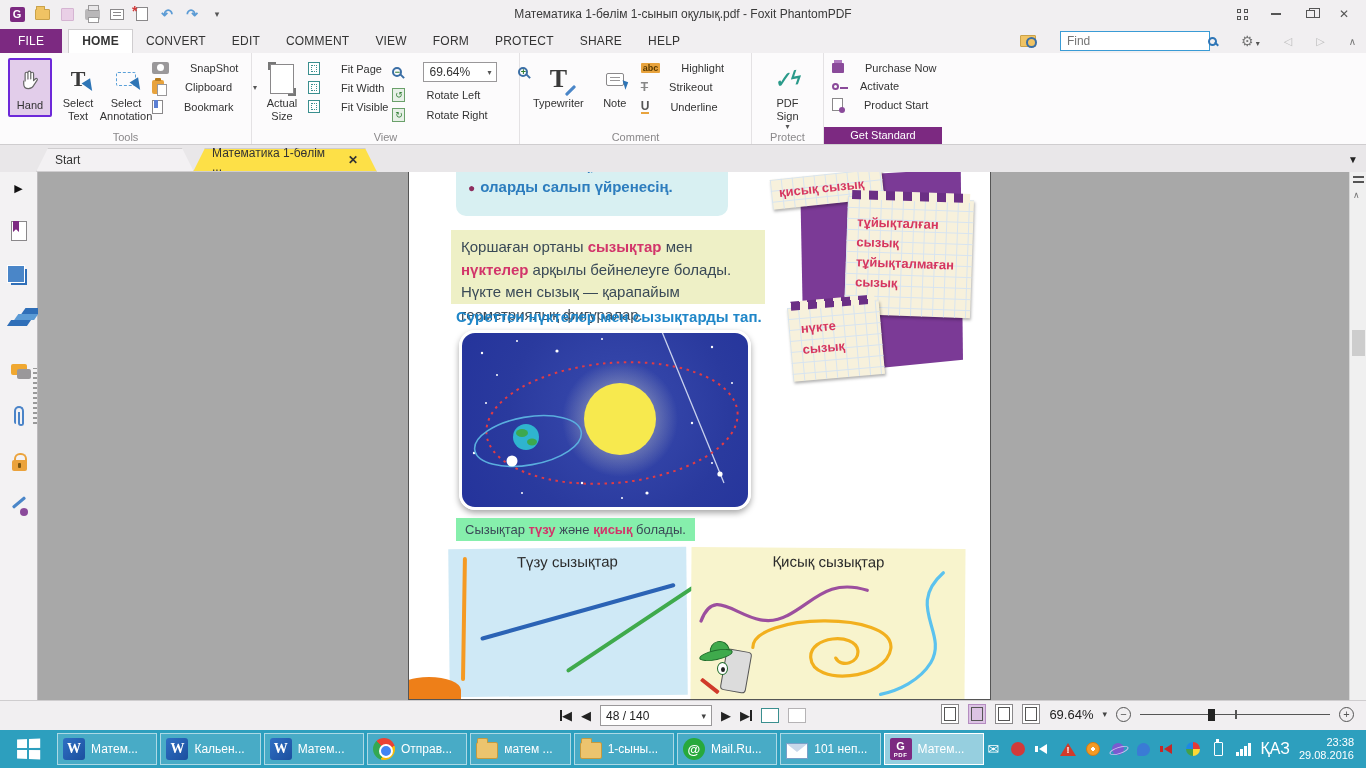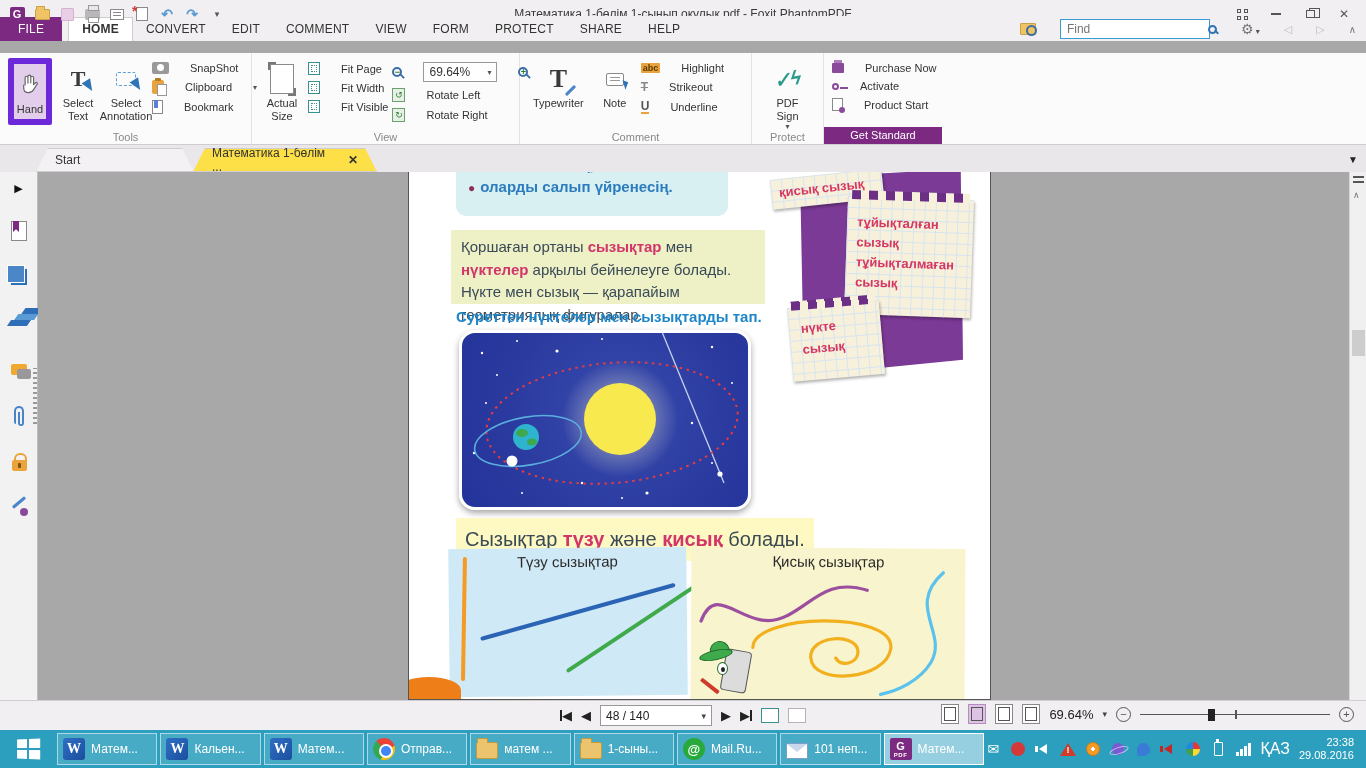--- a/index.html
+++ b/index.html
@@ -26,41 +26,41 @@
   .title-text{position:absolute;left:0;right:0;text-align:center;font-size:12px;color:#3a3a3a}
   .winctl{margin-left:auto;display:flex;align-items:center;gap:18px;padding-right:14px;z-index:2}
   .wc{color:#555;display:inline-flex;align-items:center;justify-content:center;width:16px;height:14px;font-size:12px}
   .wc-corners{display:grid;grid-template-columns:4px 4px;grid-gap:3px}
   .wc-corners i{width:4px;height:4px;border:1px solid #555}
   .wc-min{width:10px;height:2px;background:#555}
   .wc-rest{width:9px;height:8px;border:1px solid #555;position:relative;background:#f1eff1}
   .wc-rest::before{content:"";position:absolute;top:-3px;left:2px;width:9px;height:8px;border:1px solid #555;z-index:-1}
 
   
-  .tabrow{position:absolute;top:16px;left:0;width:1366px;height:25px;background:#f1eff1;display:flex;align-items:flex-end}
+  .tabrow{position:absolute;top:28px;left:0;width:1366px;height:25px;background:#f1eff1;display:flex;align-items:flex-end}
   .rtab{padding:4px 13px 5px;font-size:12px;color:#333;letter-spacing:.2px}
   .rtab.file{background:#7c2981;color:#fff;padding:5px 18px;margin-right:6px}
   .rtab.active{background:#fff;border:1px solid #cfcdcf;border-bottom:none;font-weight:bold}
   .findwrap{margin-left:auto;display:flex;align-items:center;gap:24px;padding-right:10px;padding-bottom:2px}
   .findfolder{width:16px;height:12px;background:#f0c364;border:1px solid #caa24a;border-radius:1px;position:relative}
   .findfolder::after{content:"";position:absolute;right:-2px;bottom:-2px;width:7px;height:7px;border:2px solid #3a6ea5;border-radius:50%}
   .findbox{width:150px;height:20px;border:1px solid #3a9bd5;font-size:12px;padding:0 20px 0 6px;color:#333;background:#fff}
   .findmag{position:relative;margin-left:-26px;width:9px;height:9px;border:2px solid #2e75b6;border-radius:50%}
   .findmag::after{content:"";position:absolute;width:5px;height:2px;background:#2e75b6;transform:rotate(45deg);right:-4px;bottom:-1px}
   .gear{color:#777;font-size:14px}
   .navgray{color:#bbb;font-size:11px}
   .collapse{color:#777;font-size:10px}
 
   
   .ribbon{position:absolute;top:53px;left:0;width:1366px;height:92px;background:#fcfbfc;border-bottom:1px solid #cfcdcf;display:flex}
   .rgroup{position:relative;height:100%;border-right:1px solid #e4e2e4;padding:5px 8px 18px;display:flex;align-items:flex-start;gap:4px}
   .grouplabel{position:absolute;left:0;right:0;bottom:1px;text-align:center;font-size:11px;color:#8a888a}
   .bigbtn{display:flex;flex-direction:column;align-items:center;padding:3px 5px;min-width:44px;font-size:11px;color:#333;text-align:center;line-height:1.15;border-radius:2px}
   .bigbtn .bicon{height:36px;display:flex;align-items:center;justify-content:center}
-  .bigbtn.selected{background:#e2cdea;border:6px solid #6d28d9}
+  .bigbtn.selected{background:#e2cdea;border:2px solid #6d28d9}
   .smallcol{display:flex;flex-direction:column;justify-content:flex-start;gap:6px;padding-top:4px;font-size:11px}
   .smallitem{display:flex;align-items:center;gap:21px;white-space:nowrap;color:#333}
   .caret{font-size:8px;color:#555}
 
   
   .txt-T{font-family:"Liberation Serif",serif;font-weight:bold;font-size:22px;color:#3a3a3a;position:relative}
   .cursor-arrow{position:absolute;right:-9px;bottom:0;width:0;height:0;border-left:5px solid transparent;border-right:5px solid transparent;border-bottom:12px solid #2e75b6;transform:rotate(148deg)}
   .dashbubble{width:20px;height:14px;border:1px dashed #5aa0d8;border-radius:2px;position:relative}
   .camera{width:17px;height:12px;background:#9a989a;border-radius:2px;position:relative}
   .camera::before{content:"";position:absolute;left:5px;top:2px;width:7px;height:7px;background:#fff;border-radius:50%}
@@ -132,21 +132,21 @@
 
   
   .pdfpage{position:absolute;left:370px;top:0;width:583px;height:528px;background:#fff;border:1px solid #555;border-top:none;overflow:hidden;font-family:"Liberation Sans",sans-serif}
   .cyanbox{position:absolute;left:47px;top:-14px;width:272px;height:58px;background:#d8f0f2;border-radius:0 0 10px 10px;padding:4px 12px;overflow:hidden}
   .cyanbox .l{color:#2d7dbe;font-size:15px;line-height:1.45;font-weight:bold}
   .cyanbox .bullet{color:#8e2e5f;margin-right:5px;font-size:12px}
   .yellowbox{position:absolute;left:42px;top:58px;width:314px;height:74px;background:#eef0c6;padding:6px 10px;font-size:15px;line-height:1.5;color:#3a4a57}
   .red{color:#d2356a;font-weight:bold}
   .taskline{position:absolute;left:47px;top:136px;font-size:15px;font-weight:bold;color:#1f86c8}
   .spaceimg{position:absolute;left:50px;top:158px;width:292px;height:180px;border-radius:16px;border:3px solid #fff;box-shadow:0 3px 6px rgba(0,0,0,.35);background:radial-gradient(circle at 55% 45%,#3a4cb0 0%,#2a3a9e 60%,#24339b 100%);overflow:hidden}
-  .sentline{position:absolute;left:47px;top:346px;background:#fef9c3;padding:10px 9px;font-size:20px;color:#3a4a57}
+  .sentline{position:absolute;left:47px;top:346px;background:#86efac;padding:4px 9px;font-size:13px;color:#3a4a57}
   .panelL{position:absolute;left:40px;top:376px;width:238px;height:148px;background:#cfe9f6;transform:rotate(-.6deg)}
   .panelL .ptitle,.panelR .ptitle{text-align:center;font-size:15px;color:#2b2b2b;padding-top:5px}
   .lineV{position:absolute;left:13px;top:8px;width:4px;height:124px;background:#f59a23;border-radius:2px;transform:rotate(1.5deg)}
   .lineB{position:absolute;left:28px;top:62px;width:202px;height:4px;background:#2b63b5;border-radius:2px;transform:rotate(-15deg)}
   .lineG{position:absolute;left:105px;top:80px;width:152px;height:4px;background:#3faa4c;border-radius:2px;transform:rotate(-33deg)}
   .panelR{position:absolute;left:282px;top:376px;width:274px;height:152px;background:#f8f4cd;transform:rotate(.4deg)}
   .orangehill{position:absolute;left:-12px;top:505px;width:64px;height:26px;background:#ee7f18;border-radius:50% 50% 0 0}
   
   .backpack{position:absolute;left:379px;top:-6px;width:178px;height:212px;background:#7b3a96;clip-path:polygon(5% 7%,95% 0%,100% 90%,11% 100%);transform:rotate(2deg)}
   .note{position:absolute;background-color:#f7f1dc;background-image:linear-gradient(#d7e4f0 1px,transparent 1px),linear-gradient(90deg,#d7e4f0 1px,transparent 1px);background-size:11px 11px;box-shadow:1px 2px 3px rgba(0,0,0,.3);color:#d6365f;font-weight:bold;font-size:13px}

